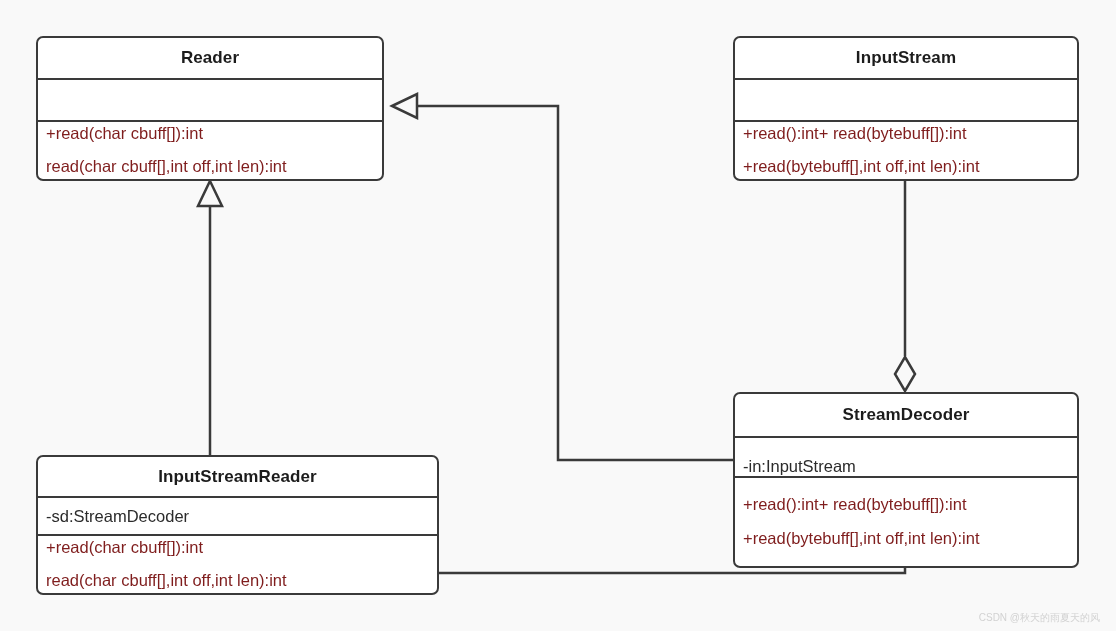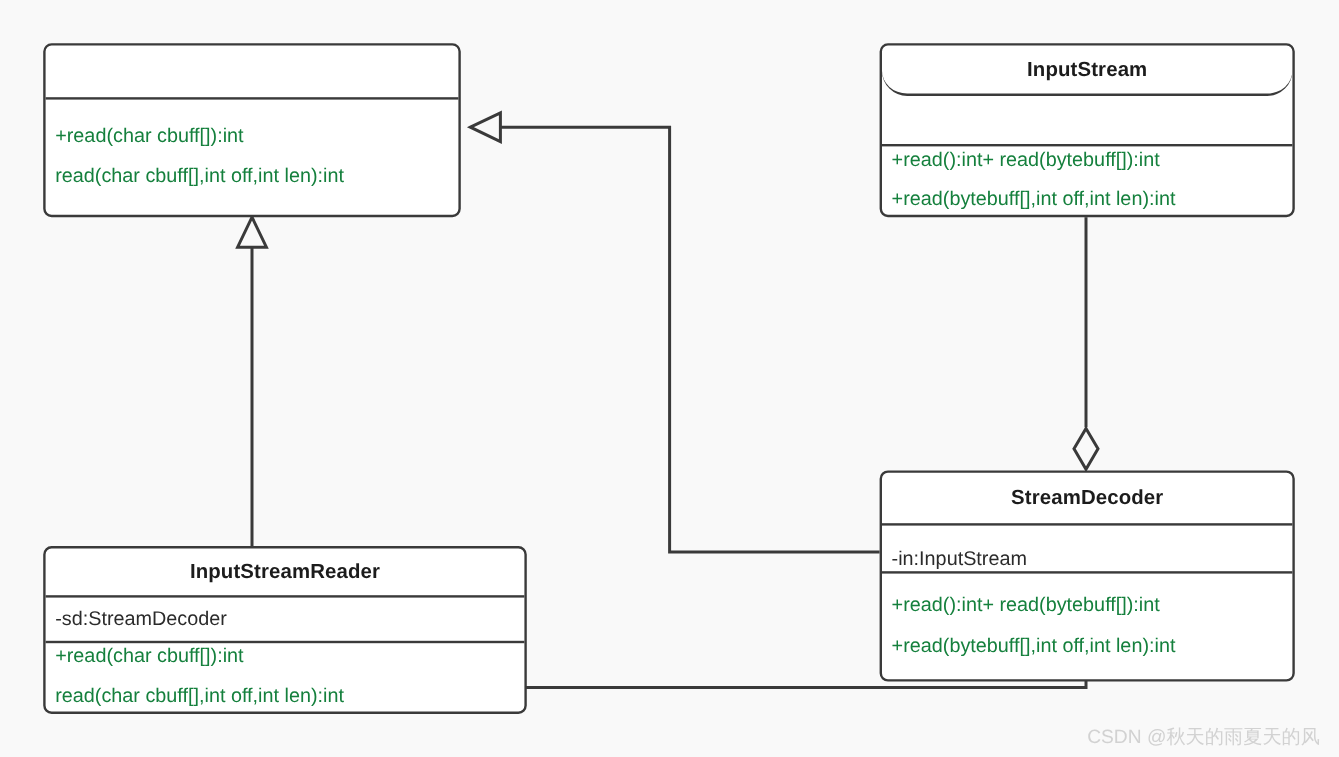--- a/index.html
+++ b/index.html
@@ -47,37 +47,37 @@
     color: #2b2b2b;
     display: flex;
     flex-direction: column;
     justify-content: center;
   }
   .uml-attrs.empty { padding: 0; }
   .uml-ops {
     box-sizing: border-box;
     padding: 1px 8px 2px 8px;
     font-size: 16.5px;
-    color: #15803d;
+    color: #7f1d1d;
     display: flex;
     flex-direction: column;
     justify-content: center;
     line-height: 1.28;
     flex: 1 1 auto;
     gap: 12px;
   }
   .uml-line { white-space: nowrap; }
 
   
   #class-reader            { left: 36px;  top: 36px;  width: 348px; height: 145px; }
   #class-reader .uml-title { height: 45px; }
   #class-reader .uml-attrs { height: 45px; }
 
   #class-inputstream            { left: 733px; top: 36px;  width: 346px; height: 145px; }
-  #class-inputstream .uml-title { height: 45px; border-radius: 22px; }
+  #class-inputstream .uml-title { height: 45px; }
   #class-inputstream .uml-attrs { height: 45px; }
 
   #class-streamdecoder            { left: 733px; top: 392px; width: 346px; height: 176px; }
   #class-streamdecoder .uml-title { height: 44px; }
   #class-streamdecoder .uml-attrs { height: 40px; justify-content: flex-end; }
 
   #class-inputstreamreader            { left: 36px;  top: 455px; width: 403px; height: 140px; }
   #class-inputstreamreader .uml-title { height: 44px; }
   #class-inputstreamreader .uml-attrs { height: 40px; }
 
@@ -98,21 +98,21 @@
     stroke: #3a3a3a;
     stroke-width: 2.5;
     stroke-linejoin: miter;
   }
 
   
   #watermark {
     position: absolute;
     right: 16px;
     bottom: 6px;
-    font-size: 16px;
+    font-size: 10px;
     color: #d2d2d2;
     white-space: nowrap;
     z-index: 8;
     font-family: "Liberation Sans", sans-serif;
   }
 </style>
 </head>
 <body>
 
 <div id="canvas">
@@ -134,20 +134,21 @@
       <polygon class="conn-head-hollow" points="905,357 915,374 905,391 895,374"></polygon>
     </g>
 
     <g>
       <path class="conn-path" d="M 905 532 L 905 573 L 427 573 L 427 521"></path>
       <polygon class="conn-head-hollow" points="384,521 403,512 422,521 403,530"></polygon>
     </g>
   </svg>
 
   <div class="uml-class" id="class-reader">
+    <div class="uml-title">Reader</div>
     <div class="uml-attrs empty"></div>
     <div class="uml-ops">
       <div class="uml-line">+read(char cbuff[]):int</div>
       <div class="uml-line">read(char cbuff[],int off,int len):int</div>
     </div>
   </div>
 
   <div class="uml-class" id="class-inputstream">
     <div class="uml-title">InputStream</div>
     <div class="uml-attrs empty"></div>

